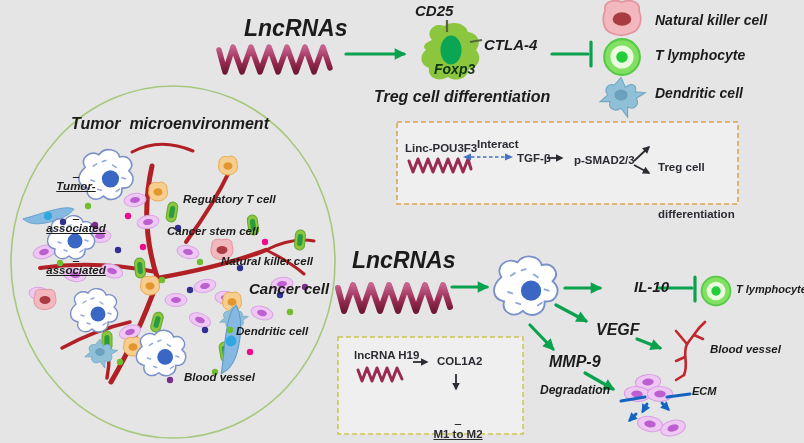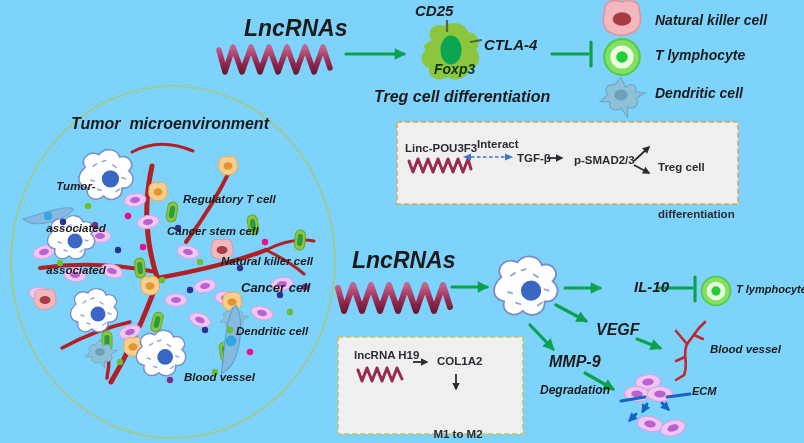--- a/index.html
+++ b/index.html
@@ -1,22 +1,22 @@
 <!DOCTYPE html>
 <html><head>
 <meta charset="utf-8">
 <style>
   html,body{margin:0;padding:0;background:#fff;}
-  #stage{position:relative;width:804px;height:443px;background:#7dd3fc;overflow:hidden;
+  #stage{position:relative;width:804px;height:443px;background:#e5e5e5;overflow:hidden;
          font-family:"Liberation Sans",sans-serif;}
   #shapes{position:absolute;left:0;top:0;}
   .lbl{position:absolute;font-weight:bold;font-style:italic;color:#1b1b1b;
        white-space:pre;line-height:1.22;z-index:5;}
   .boxlbl{font-style:normal;color:#2b2b33;}
-  .center{text-align:center;}
+  .center{text-align:center;text-decoration:underline;}
 </style>
 </head>
 <body>
 
 <div id="stage">
 
 <svg id="shapes" width="804" height="443" viewBox="0 0 804 443">
   <defs>
     <linearGradient id="waveg" x1="0" y1="0" x2="0" y2="1">
       <stop offset="0" stop-color="#c4638c"></stop>
@@ -259,21 +259,21 @@
 
 <div class="lbl" style="left:71px;top:114px;font-size:16px;">Tumor  microenvironment</div>
 <div class="lbl center" style="left:28px;top:151px;width:96px;font-size:11.5px;">
   <div>Tumor-</div>
   <div>associated</div>
   <div>associated</div>
 </div>
 <div class="lbl" style="left:167px;top:176px;font-size:11.5px;margin-top:48px;">Cancer stem cell</div>
 <div class="lbl" style="left:183px;top:192px;font-size:11.5px;text-align:center;">Regulatory T cell</div>
 <div class="lbl" style="left:221px;top:254px;font-size:11.5px;">Natural killer cell</div>
-<div class="lbl" style="left:241px;top:280px;font-size:13px;">Cancer cell</div>
+<div class="lbl" style="left:249px;top:280px;font-size:15px;">Cancer cell</div>
 <div class="lbl" style="left:236px;top:324px;font-size:11.5px;">Dendritic cell</div>
 <div class="lbl" style="left:184px;top:370px;font-size:11.5px;">Blood vessel</div>
 
 <div class="lbl boxlbl" style="left:405px;top:141px;font-size:11.5px;">Linc-POU3F3</div>
 <div class="lbl boxlbl" style="left:477px;top:137px;font-size:11.5px;">Interact</div>
 <div class="lbl boxlbl" style="left:517px;top:151px;font-size:11.5px;">TGF-β</div>
 <div class="lbl boxlbl" style="left:574px;top:153px;font-size:11.5px;">p-SMAD2/3</div>
 <div class="lbl boxlbl" style="left:658px;top:129px;font-size:11.5px;line-height:1.35;">
   <div>Treg cell</div>
   <div>differentiation</div>

